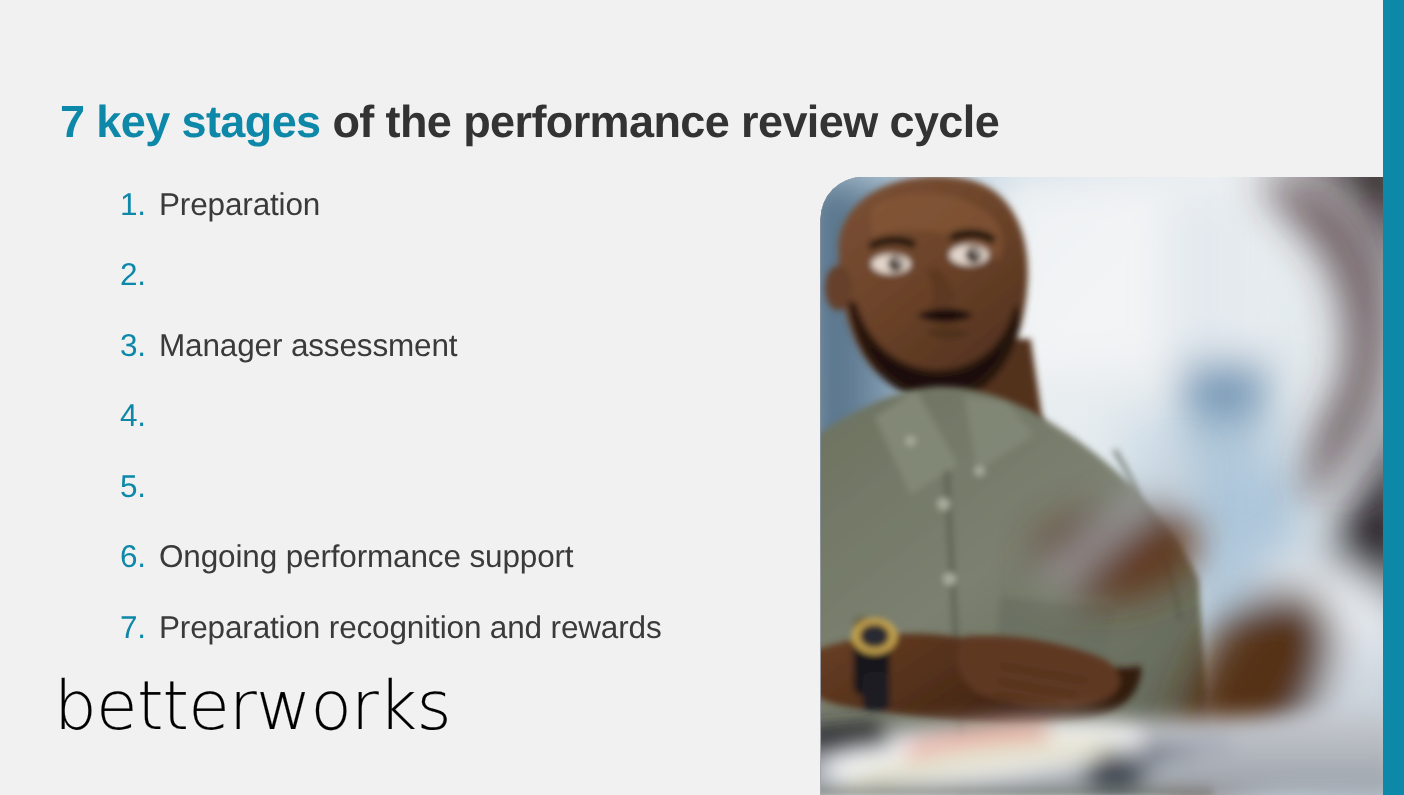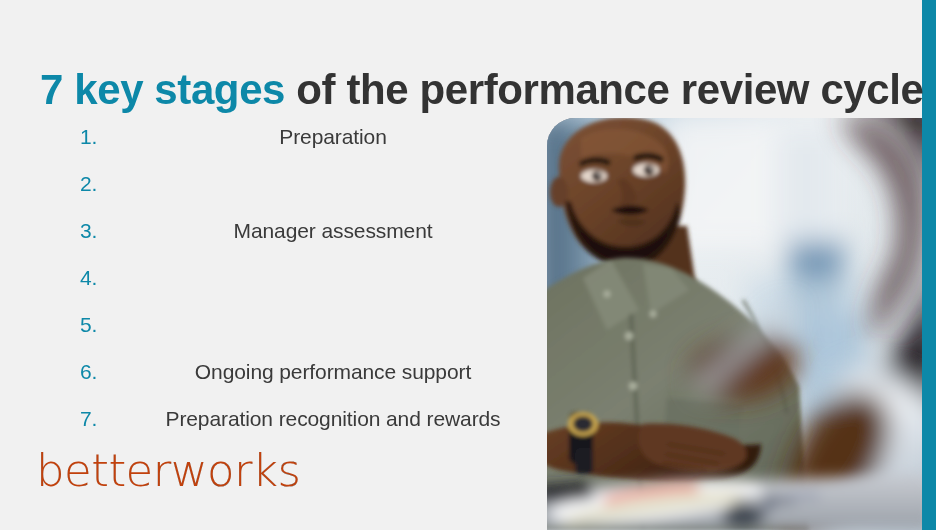--- a/index.html
+++ b/index.html
@@ -32,21 +32,21 @@
     height: 530px;
     background: #0d88a8;
   }
 
   
   .headline {
     position: absolute;
     left: 40px;
     top: 40px;
     width: 860px;
-    font-size: 42px;
+    font-size: 30px;
     font-weight: bold;
     line-height: 44px;
     letter-spacing: -0.4px;
     color: #333333;
     white-space: nowrap;
   }
   .headline .hl-accent {
     color: #0d88a8;
   }
 
@@ -67,33 +67,32 @@
     letter-spacing: -0.1px;
   }
   .stage-num {
     color: #0d88a8;
     min-width: 26px;
     flex: 0 0 auto;
   }
   .stage-label {
     flex: 1 1 auto;
     white-space: nowrap;
-    text-align: center;
   }
 
   
   .logo {
     position: absolute;
     left: 36px;
     top: 446px;
     font-size: 45px;
     line-height: 50px;
     font-weight: 300;
     letter-spacing: -0.5px;
-    color: #c2410c;
+    color: #000000;
     font-family: "DejaVu Sans", sans-serif;
     -webkit-text-stroke: 0.1px #424242;
   }
 
   
   .photo {
     position: absolute;
     left: 547px;
     top: 118px;
     width: 375px;

